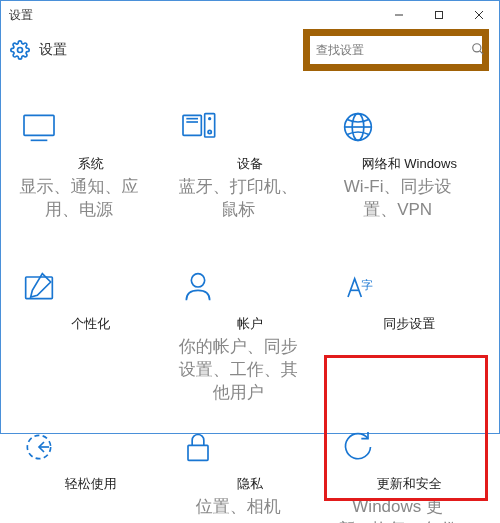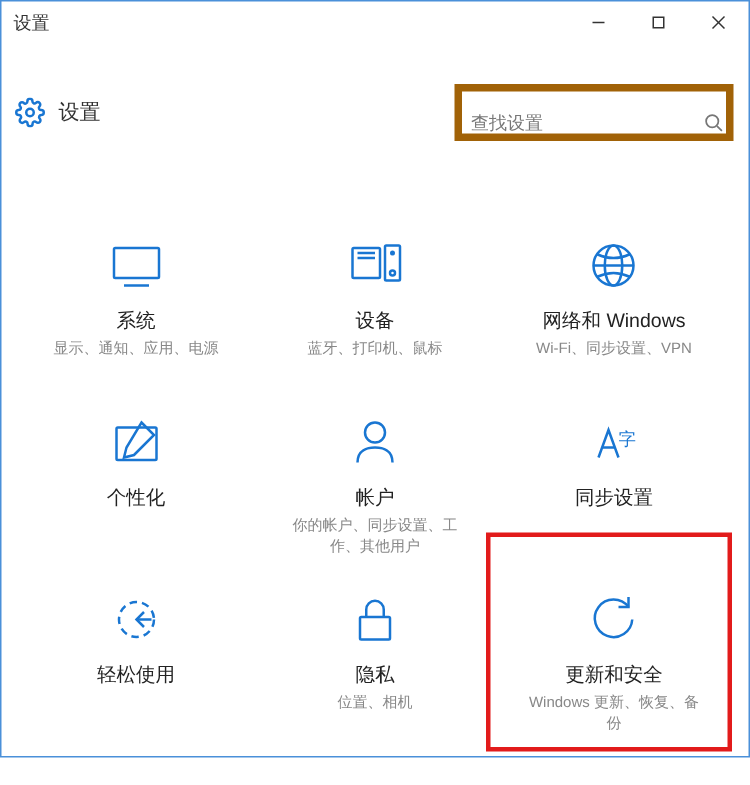--- a/index.html
+++ b/index.html
@@ -7,26 +7,25 @@
     font-family: "Microsoft YaHei", "Segoe UI", sans-serif;
     background: #fff;
     width: 500px;
     height: 523px;
     overflow: hidden;
     font-size: 12px;
     color: #333;
   }
   .window {
     width: 500px;
-    height: 505px;
+    height: 434px;
     border: 1px solid #4a90d9;
     background: #fff;
     display: flex;
     flex-direction: column;
-    gap: 27px;
   }
   
   .titlebar {
     height: 28px;
     display: flex;
     align-items: center;
     padding: 0 0 0 8px;
     font-size: 12px;
     color: #333;
   }
@@ -59,23 +58,23 @@
   }
   .header-title {
     font-size: 14px;
     color: #333;
     flex: 0 0 auto;
   }
   .header .hspacer { flex: 1; }
   .search {
     width: 186px;
     height: 28px;
-    border: 5px solid #a16207;
-    display: flex;
-    align-items: flex-start;
+    border: 7px solid #a16207;
+    display: flex;
+    align-items: center;
     padding: 14px 6px;
     color: #888;
     background: #fff;
   }
   .search input {
     border: none;
     outline: none;
     flex: 1;
     font-size: 12px;
     color: #333;
@@ -89,42 +88,41 @@
     flex: 1;
     display: grid;
     grid-template-columns: repeat(3, 1fr);
     grid-template-rows: repeat(3, 1fr);
     padding: 30px 10px 20px 10px;
     gap: 10px 0;
   }
   .tile {
     display: flex;
     flex-direction: column;
-    align-items: center;
     justify-content: flex-start;
     text-align: center;
     padding: 6px 8px;
     position: relative;
   }
   .tile .icon {
     width: 40px;
     height: 40px;
     color: #1976d2;
     display: flex;
     align-items: center;
     justify-content: center;
     margin-bottom: 8px;
   }
   .tile .label {
     font-size: 13px;
     color: #222;
     margin-bottom: 3px;
   }
   .tile .desc {
-    font-size: 10px;
+    font-size: 17px;
     color: #888;
     line-height: 1.35;
     max-width: 120px;
   }
   .highlight-box {
     position: absolute;
     border: 3px solid #e21b1b;
     pointer-events: none;
   }
 </style>

